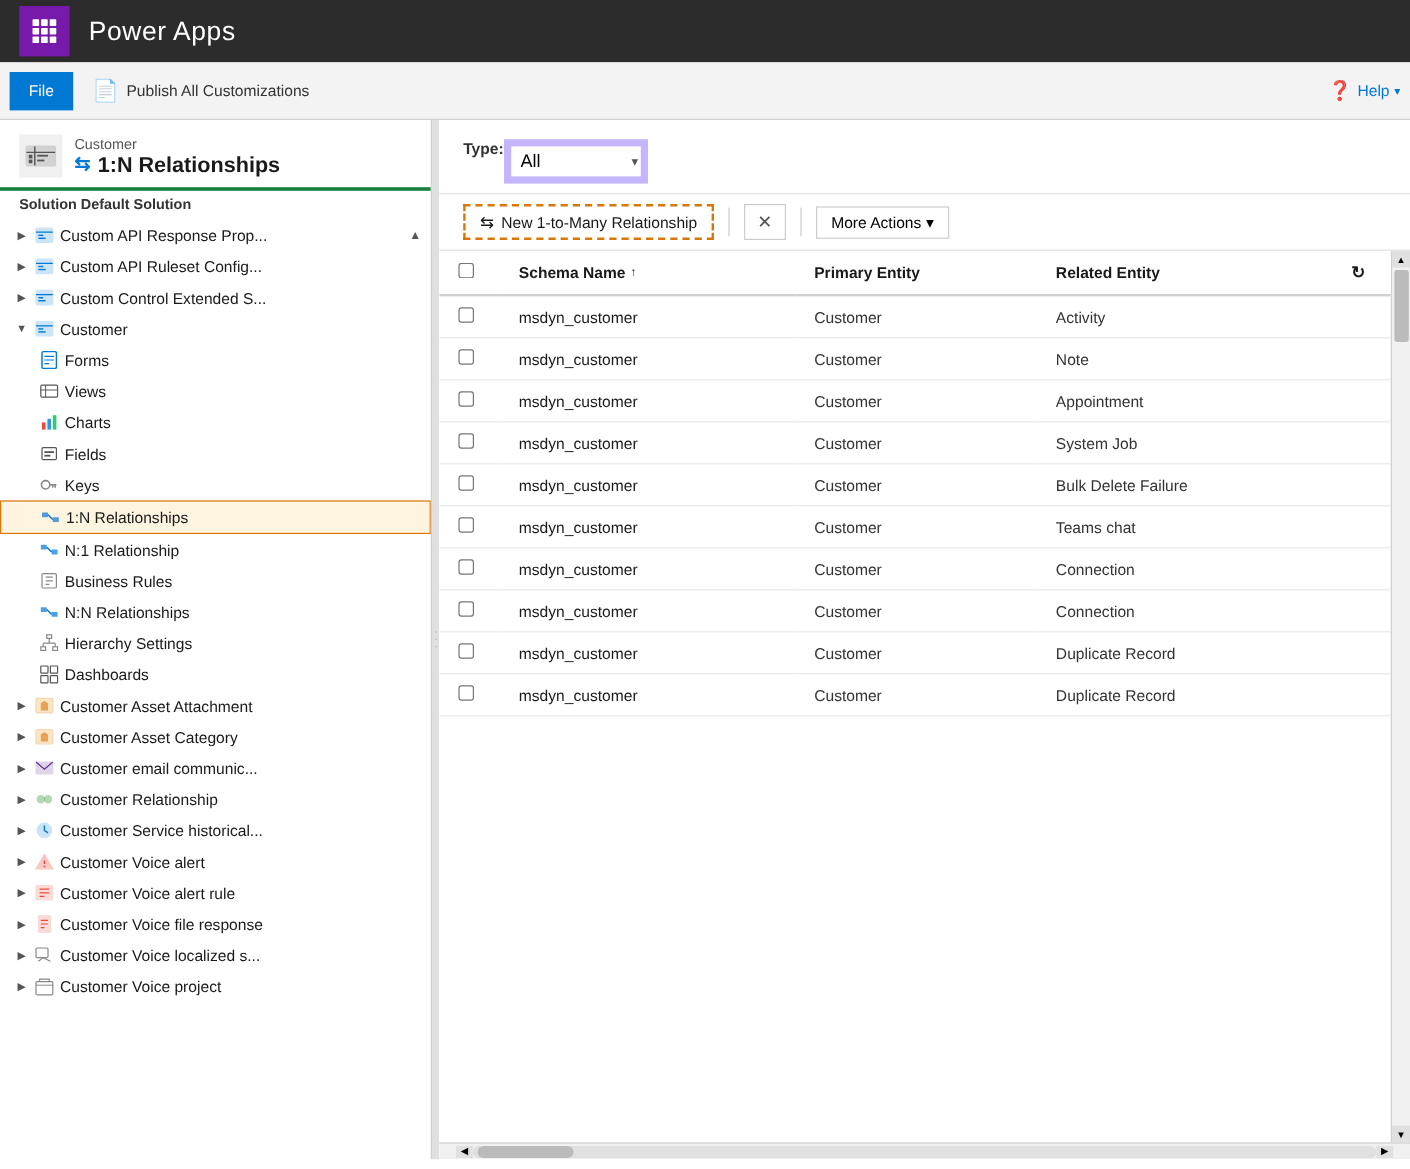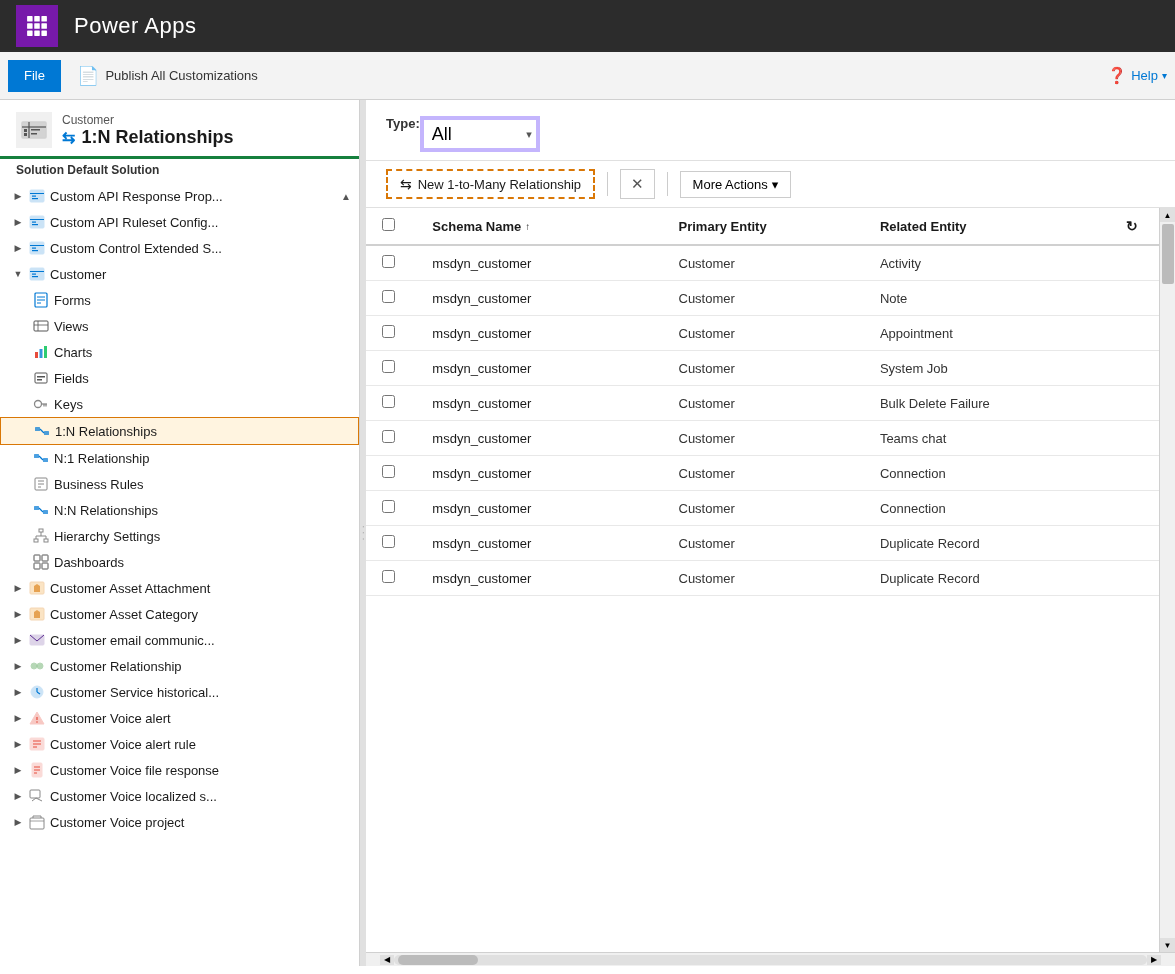--- a/index.html
+++ b/index.html
@@ -163,23 +163,23 @@
       display: flex;
       align-items: flex-start;
       border-bottom: 1px solid #e0e0e0;
     }
     .content-type-label {
       font-size: 13px;
       font-weight: 600;
       color: #333;
     }
     .type-select {
-      border: 4px solid #c4b5fd;
+      border: 6px solid #c4b5fd;
       padding: 4px 28px 4px 8px;
-      font-size: 18px;
+      font-size: 15px;
       background: #fff;
       appearance: none;
       -webkit-appearance: none;
       cursor: pointer;
       min-width: 120px;
       position: relative;
     }
     .select-wrapper {
       position: relative;
       display: inline-block;

